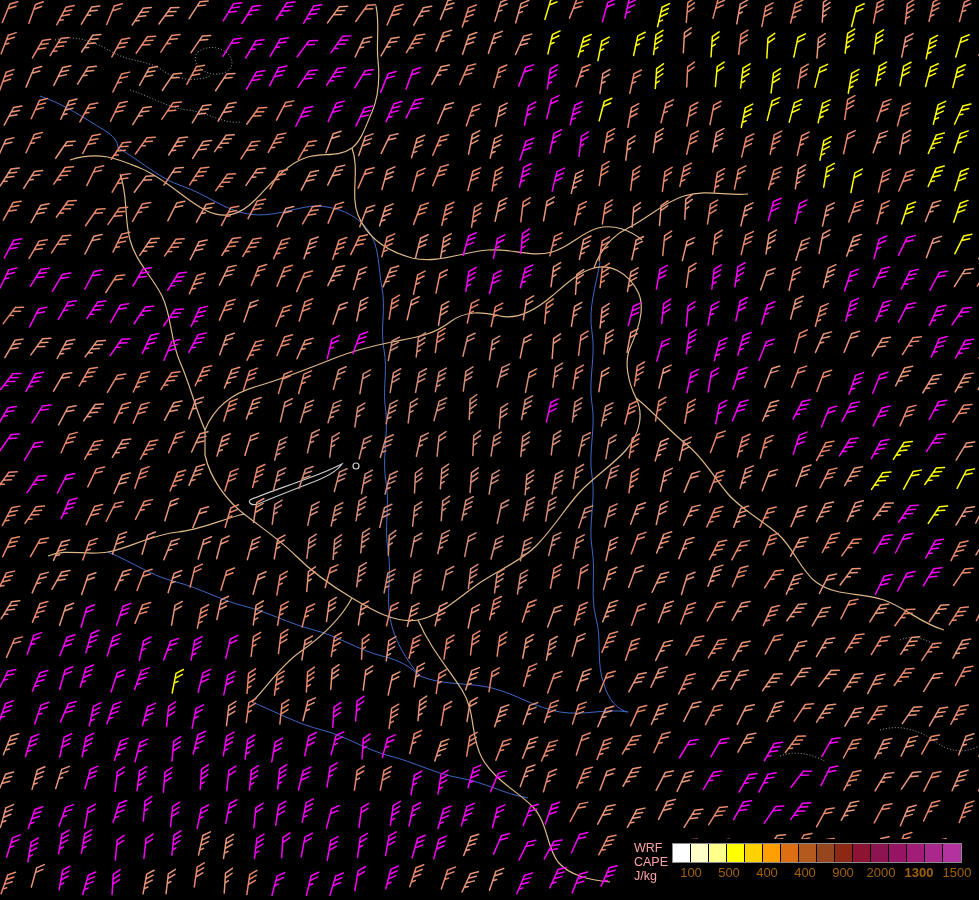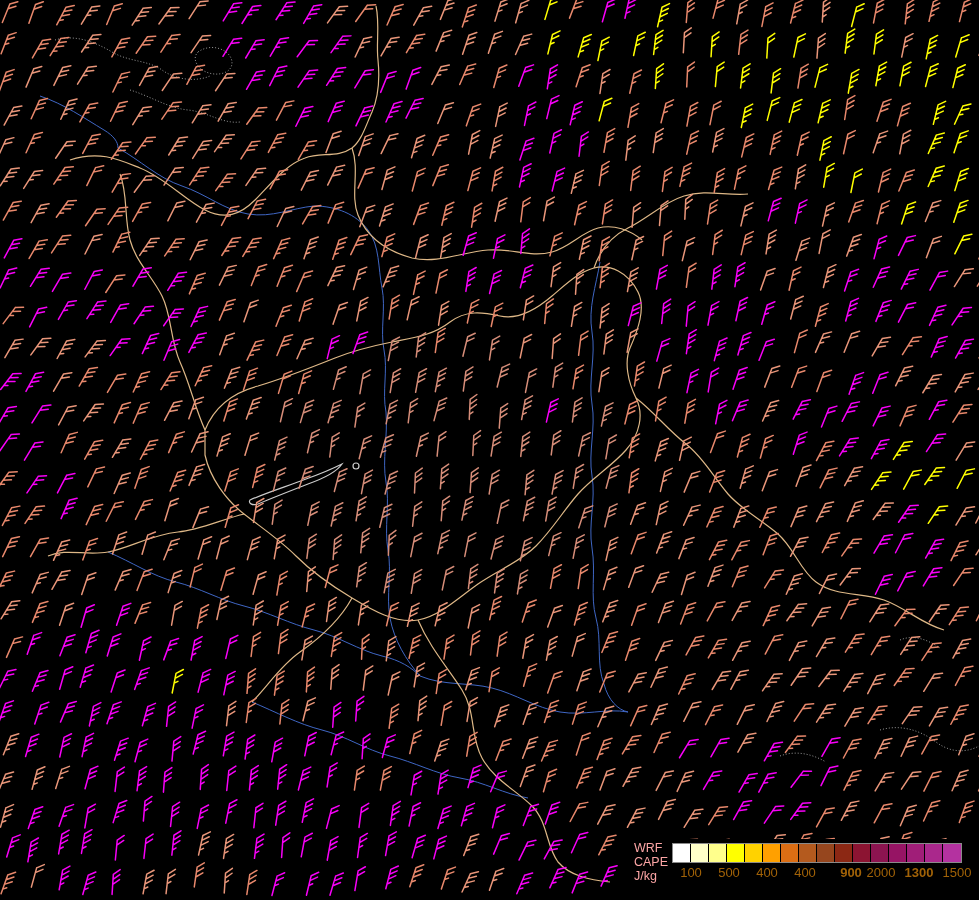--- a/index.html
+++ b/index.html
@@ -1097,20 +1097,20 @@
         <div class="swatch" style="background: rgb(150, 20, 100);"></div>
         <div class="swatch" style="background: rgb(160, 30, 120);"></div>
         <div class="swatch" style="background: rgb(170, 40, 140);"></div>
         <div class="swatch" style="background: rgb(180, 50, 160);"></div>
       </div>
     <div class="tick-row" id="tickRow">
         <span class="tick" style="left: 19px;">100</span>
         <span class="tick" style="left: 57px;">500</span>
         <span class="tick" style="left: 95px;">400</span>
         <span class="tick" style="left: 133px;">400</span>
-        <span class="tick" style="left: 179px; font-weight: bold;">900</span>
+        <span class="tick" style="left: 171px;">900</span>
         <span class="tick" style="left: 209px;">2000</span>
         <span class="tick" style="left: 247px; font-weight: bold;">1300</span>
         <span class="tick" style="left: 285px;">1500</span>
       </div>
   </div>
 
 </div>
 
 </body></html>

